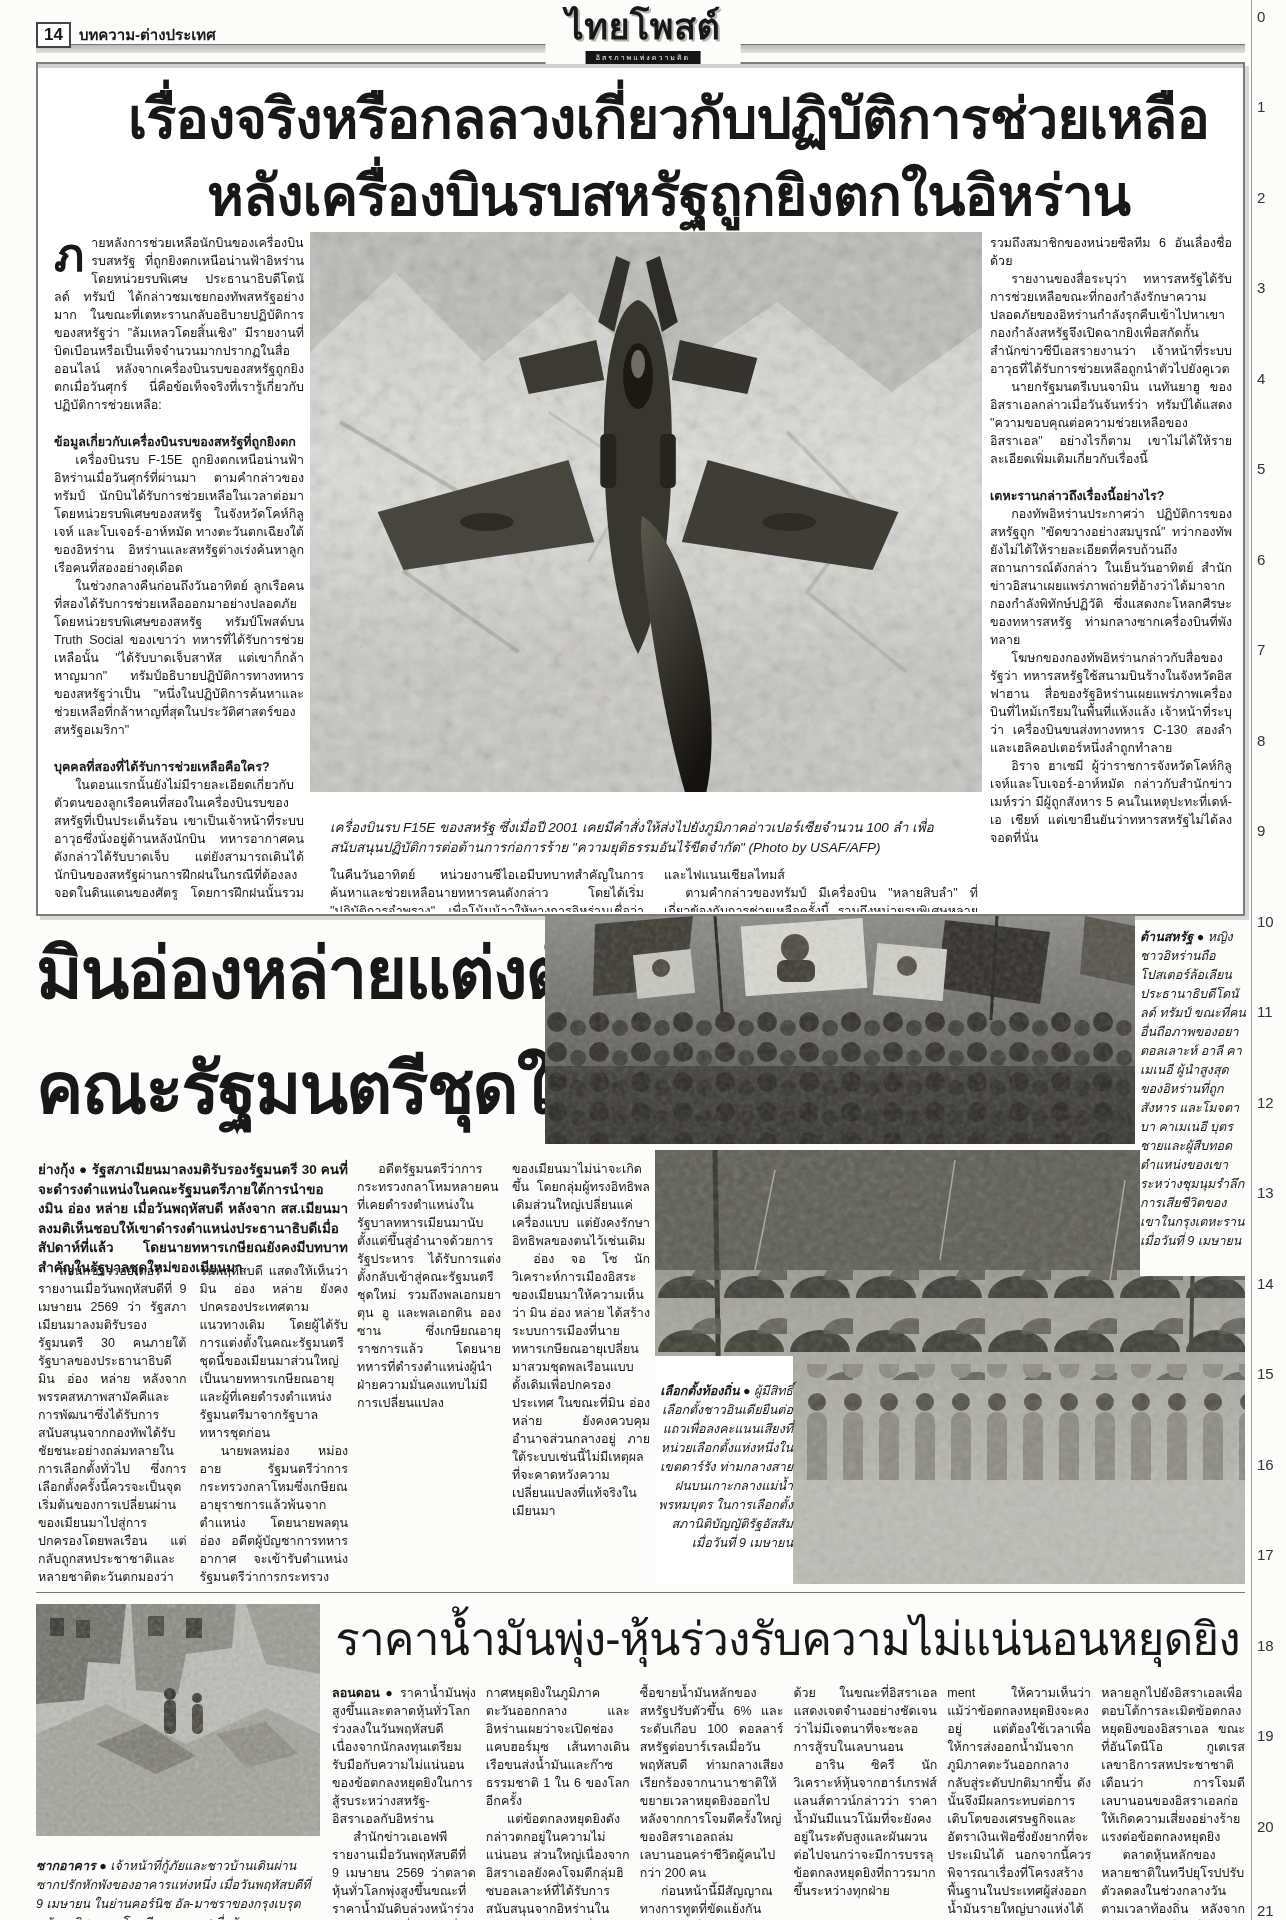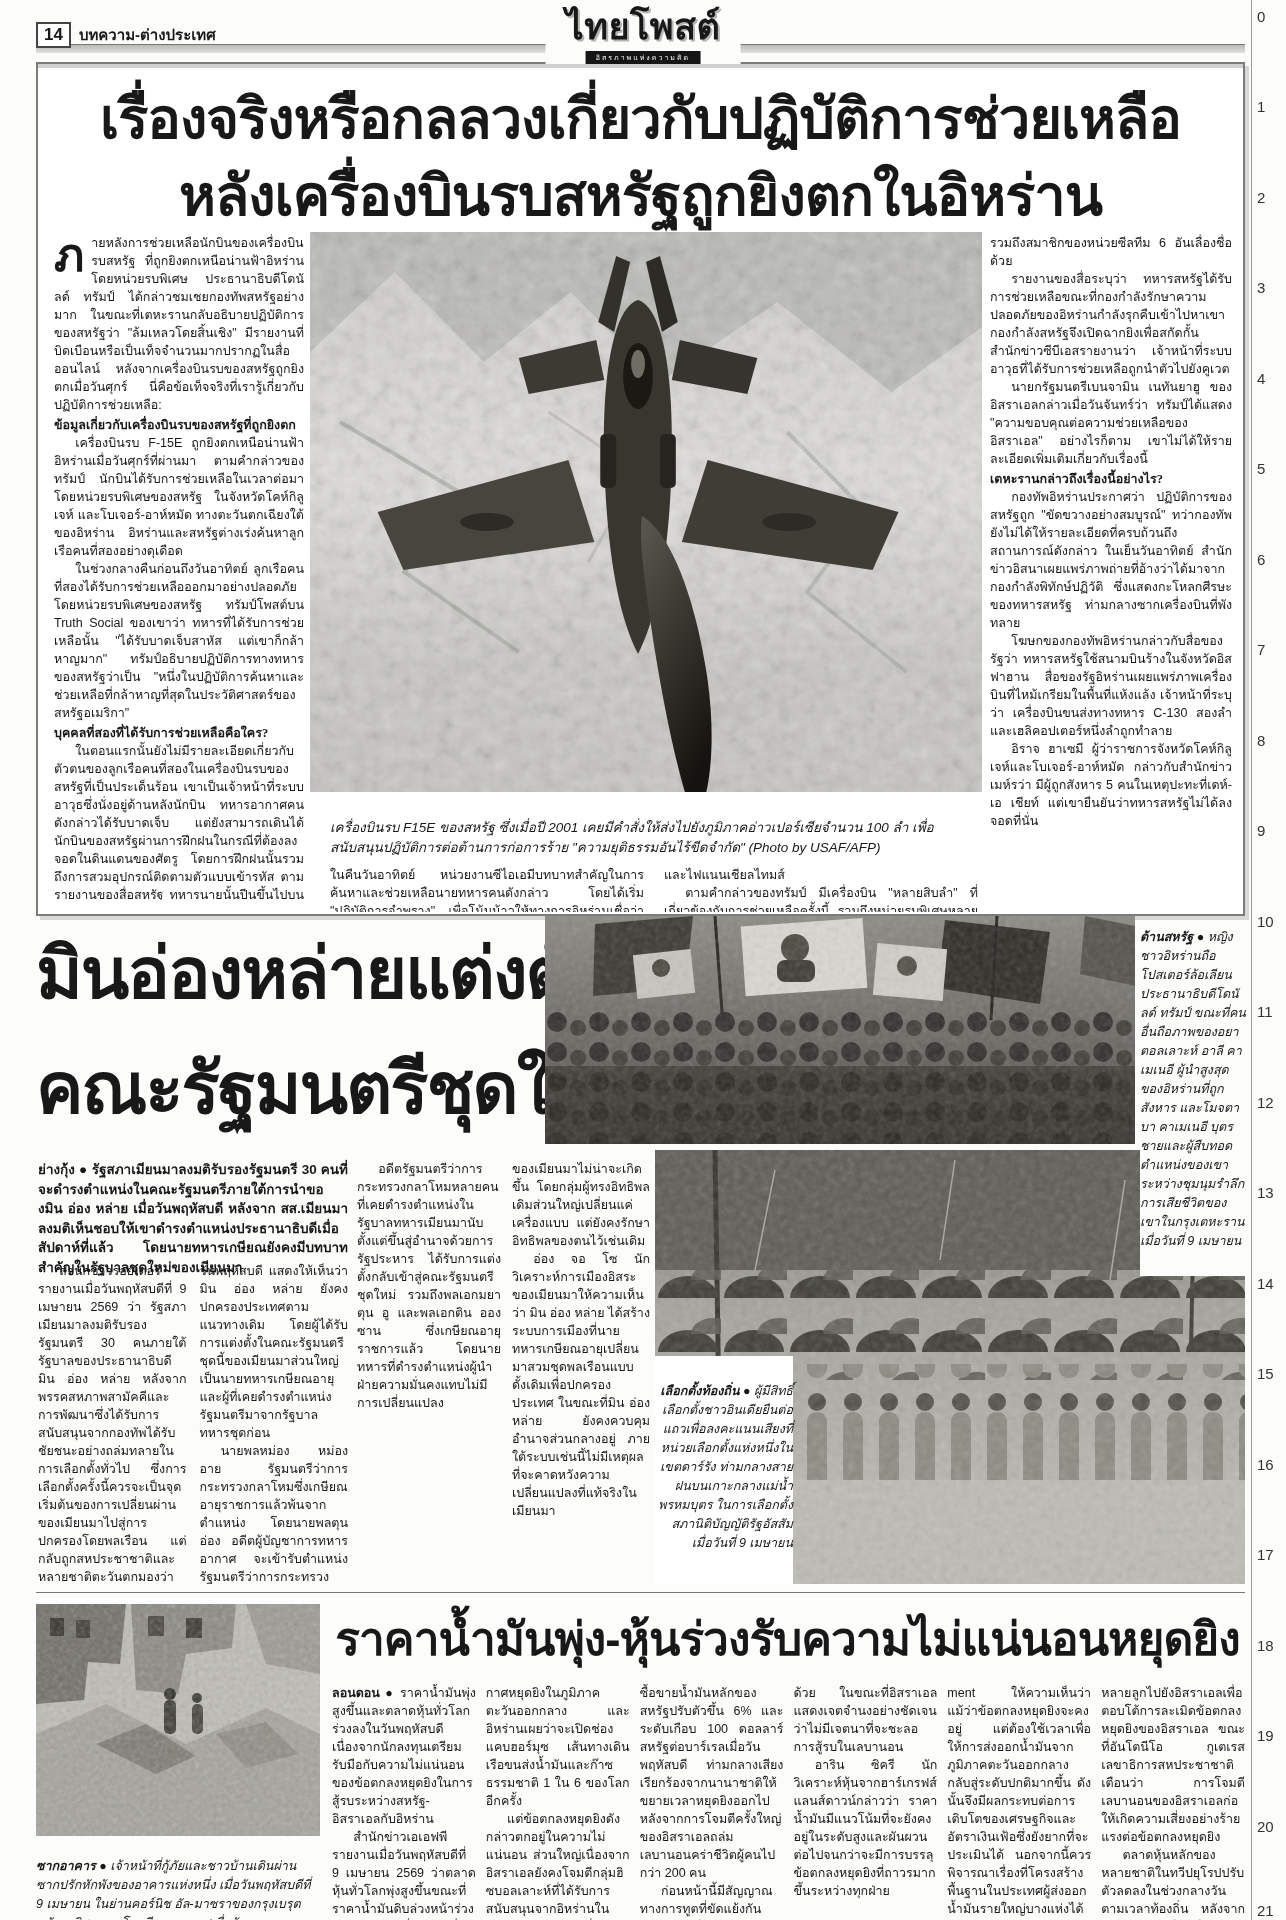--- a/index.html
+++ b/index.html
@@ -17,25 +17,25 @@
   .logo{position:absolute;left:50%;top:8px;transform:translateX(-50%);background:#fcfcfb;
         padding:0 20px;text-align:center;z-index:2;}
   .logo-text{font-size:36px;font-weight:900;letter-spacing:.5px;line-height:1.05;
              text-shadow:2px 2px 0 #b5b5b3;}
   .logo-tag{display:inline-block;background:#151515;color:#fff;font-size:7px;letter-spacing:2px;
             padding:1px 10px;margin-top:1px;}
   
   .a1{position:absolute;left:36px;top:62px;width:1205px;height:850px;background:#fff;
       border:2px solid #7c7c7a;box-shadow:inset 0 4px 0 #cfcfcd,4px 4px 0 #d8d8d6;}
   .a1-h{position:absolute;left:0;top:16px;width:100%;text-align:center;font-weight:900;
-        font-size:56px;line-height:1.38;letter-spacing:-1px;}
+        font-size:56px;line-height:1.38;letter-spacing:-1px;padding-left:28px;}
   .coltext{font-size:12.5px;line-height:1.44;text-align:justify;}
   .coltext p{margin:0;text-indent:1.7em;}
   .coltext p.nohang{text-indent:0;}
-  .coltext .sub{font-weight:bold;text-indent:0;margin-top:2px;font-family:Liberation Serif, serif;}
+  .coltext .sub{font-weight:bold;text-indent:0;margin-top:19px;}
   .dropcap{float:left;font-size:46px;line-height:.82;font-weight:bold;margin:3px 7px 0 0;}
   .a1-left{position:absolute;left:16px;top:170px;width:250px;height:666px;overflow:hidden;}
   .a1-right{position:absolute;left:952px;top:170px;width:242px;height:700px;overflow:hidden;}
   .a1-photo{position:absolute;left:272px;top:168px;width:672px;height:560px;}
   .a1-photo svg{display:block;width:100%;height:100%;}
   .caption{font-size:13.5px;font-style:italic;font-weight:normal;line-height:1.5;}
   .a1-cap{position:absolute;left:292px;top:740px;width:648px;}
   .a1-mid{position:absolute;left:292px;top:802px;width:648px;height:46px;display:flex;gap:20px;overflow:hidden;}
   .a1-mid > div{flex:1;}
   
@@ -54,21 +54,21 @@
   .sidecap{font-size:12.5px;font-style:italic;line-height:1.52;}
   .sidecap b{font-style:italic;}
   .a2-cap1{position:absolute;left:1140px;top:928px;width:106px;height:348px;background:#fcfcfb;z-index:3;}
   .a2-cap2{position:absolute;left:655px;top:1356px;width:138px;height:228px;background:#fff;z-index:3;
            text-align:right;padding-top:26px;box-sizing:border-box;}
   .divider{position:absolute;left:36px;top:1592px;width:1209px;height:1px;background:#777;}
   
   .a3-photo{position:absolute;left:36px;top:1604px;width:284px;height:232px;}
   .a3-cap{position:absolute;left:36px;top:1844px;width:278px;}
   .a3-h{position:absolute;left:330px;top:1602px;width:915px;text-align:center;
-        font-size:46px;font-weight:700;letter-spacing:-1px;}
+        font-size:46px;font-weight:400;letter-spacing:-1px;}
   .a3-cols{position:absolute;left:332px;top:1684px;width:913px;height:236px;display:flex;gap:10px;overflow:hidden;}
   .a3-cols > div{flex:1;}
 </style>
 </head>
 <body>
 
 <div class="page">
 
   <div class="ruler-line"></div>
   <span class="ruler-num" style="top:8px">0</span>

